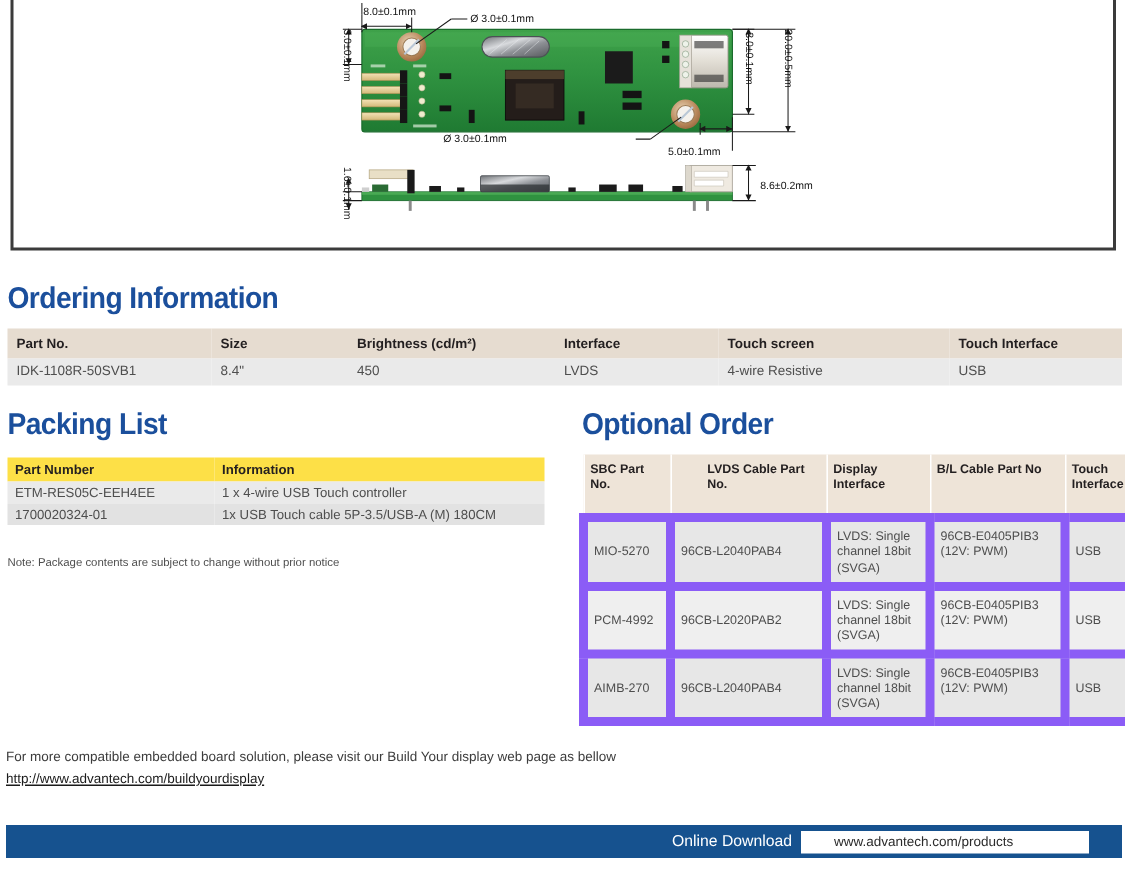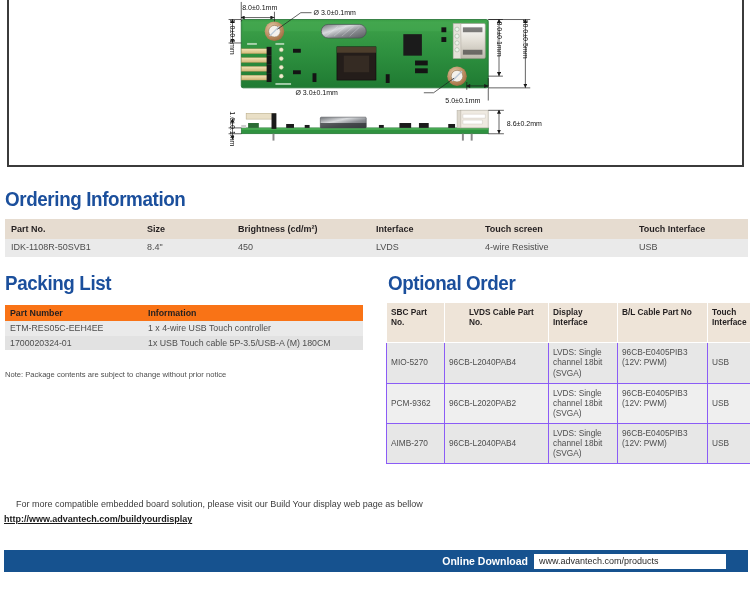--- a/index.html
+++ b/index.html
@@ -91,21 +91,21 @@
   #ordering-table .col-tiface { width: auto; }
 
   
   #packing-table {
     position: absolute;
     left: 5px;
     top: 305px;
     width: 358px;
   }
   #packing-table th {
-    background: #f97316;
+    background: #fde047;
     padding: 3px 0 3px 5px;
     font-size: 8.8px;
   }
   #packing-table td {
     background: #eaeaea;
     padding: 2px 0 2px 5px;
     font-size: 8.8px;
     color: #4e4e4e;
   }
   #packing-table tr.alt td { background: #e2e2e2; }
@@ -132,21 +132,21 @@
     background: #eee4d8;
     border: 1px solid #ffffff;
     border-top: none;
     padding: 4px 3px 5px 4px;
     font-size: 8.3px;
     vertical-align: top;
     line-height: 1.22;
   }
   #optional-table td {
     background: #e7e7e7;
-    border: 1px solid #8b5cf6;
+    border: 6px solid #8b5cf6;
     padding: 4px 3px 5px 4px;
     font-size: 8.3px;
     vertical-align: middle;
     line-height: 1.22;
     color: #4e4e4e;
   }
   #optional-table tr.alt td { background: #efefef; }
   #optional-table td.cell-wrap { vertical-align: top; }
   #optional-table .oc0 { width: 50px; }
   #optional-table .oc1 { width: 76px; padding-left: 24px; }
@@ -155,60 +155,58 @@
   #optional-table .oc4 { width: 48px; }
   #optional-table .oc5 { width: 45px; }
 
   
   #byd-note {
     position: absolute;
     left: 4px;
     top: 499px;
     font-size: 9px;
     color: #3c3c3c;
-    margin-left: 12px;
   }
   #byd-link {
     position: absolute;
     left: 4px;
     top: 514px;
     font-size: 9px;
     color: #1a1a1a;
     text-decoration: underline;
     cursor: pointer;
-    font-weight: bold;
   }
 
   
   #footer-bar {
     position: absolute;
     left: 4px;
     top: 550px;
     width: 744px;
     height: 22px;
     background: #16528f;
     display: flex;
     align-items: center;
     justify-content: flex-end;
   }
   #footer-label {
     color: #ffffff;
-    font-weight: bold;
+    font-weight: normal;
     font-size: 10.5px;
     margin-right: 6px;
     white-space: nowrap;
   }
   #footer-url-box {
     background: #ffffff;
     width: 192px;
     height: 15px;
     margin-right: 22px;
     display: flex;
     align-items: center;
-    padding-left: 5px;
+    padding-left: 22px;
     box-sizing: border-box;
     font-size: 9px;
     color: #2b2b2b;
   }
 </style>
 </head>
 <body>
 
 <div id="drawing-frame">
   <svg id="drawing-canvas" viewBox="0 0 737 169">
@@ -474,21 +472,21 @@
   <tbody>
     <tr>
       <td>MIO-5270</td>
       <td>96CB-L2040PAB4</td>
       <td class="cell-wrap">LVDS: Single channel 18bit (SVGA)</td>
       <td class="cell-wrap">96CB-E0405PIB3 (12V: PWM)</td>
       <td>USB</td>
       <td>5 V</td>
     </tr>
     <tr class="alt">
-      <td>PCM-9362</td>
+      <td>PCM-4992</td>
       <td>96CB-L2020PAB2</td>
       <td class="cell-wrap">LVDS: Single channel 18bit (SVGA)</td>
       <td class="cell-wrap">96CB-E0405PIB3 (12V: PWM)</td>
       <td>USB</td>
       <td>5 V</td>
     </tr>
     <tr>
       <td>AIMB-270</td>
       <td>96CB-L2040PAB4</td>
       <td class="cell-wrap">LVDS: Single channel 18bit (SVGA)</td>

